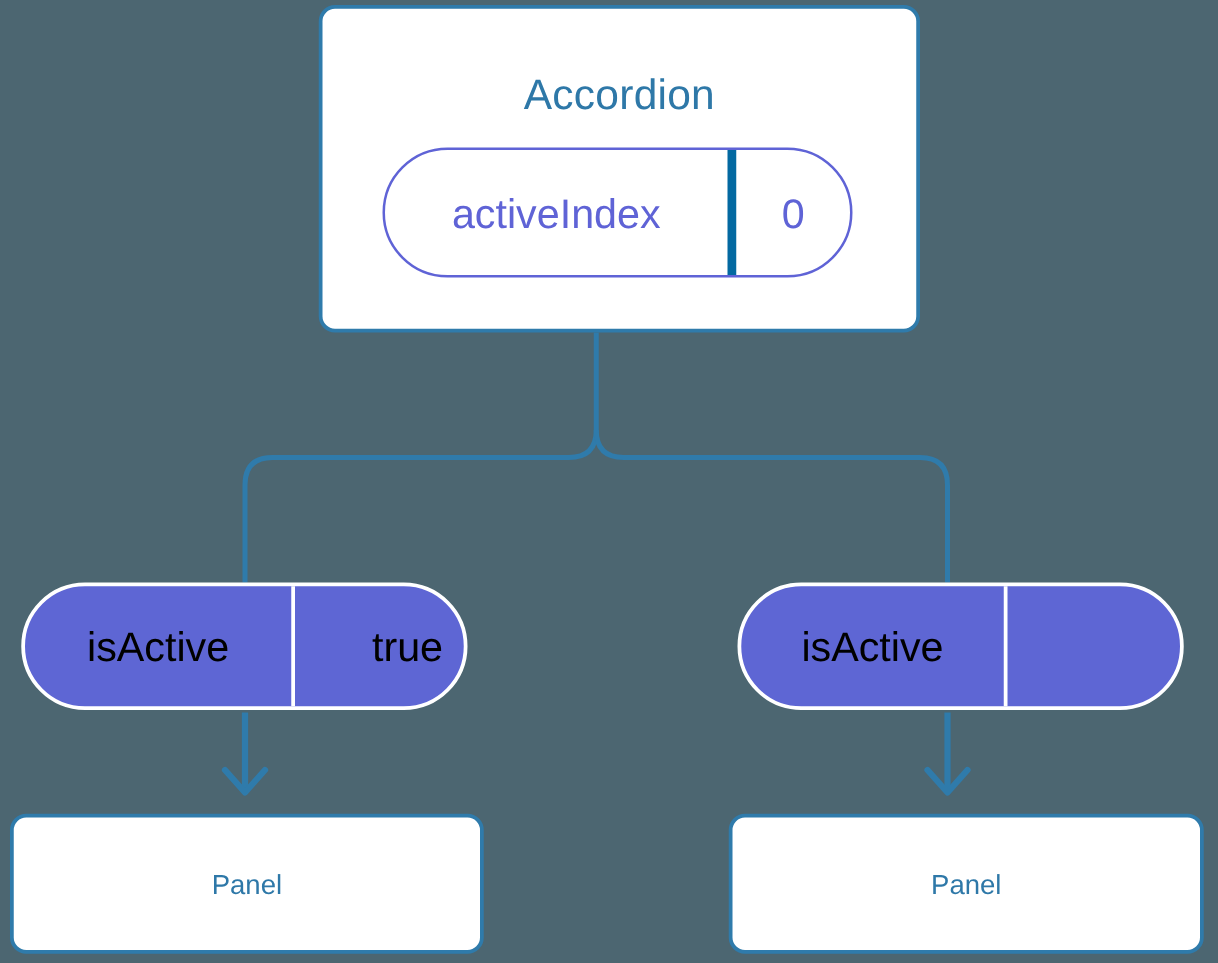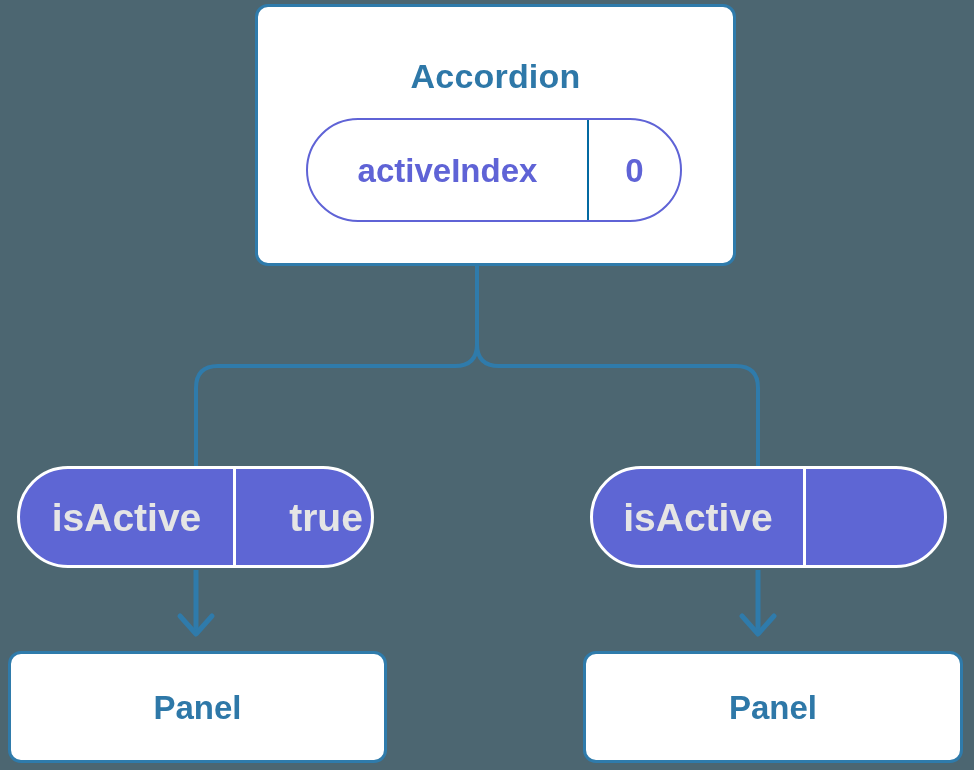--- a/index.html
+++ b/index.html
@@ -10,21 +10,20 @@
     width: 974px;
     height: 770px;
     background: #4c6671;
     font-family: "Liberation Sans", sans-serif;
     overflow: hidden;
   }
   #stage {
     position: relative;
     width: 974px;
     height: 694px;
-    font-weight: bold;
   }
 
   
   #connectors {
     position: absolute;
     left: 0;
     top: 0;
     width: 974px;
     height: 770px;
     pointer-events: none;
@@ -68,21 +67,21 @@
     border: 2px solid #5f63d6;
     border-radius: 52px;
     display: flex;
     align-items: stretch;
   }
   #active-index-pill .pill-key {
     flex: 0 0 281px;
     display: flex;
     align-items: center;
     justify-content: center;
-    border-right: 2px solid #0369a1;
+    border-right: 7px solid #0369a1;
     box-sizing: border-box;
   }
   #active-index-pill .pill-val {
     flex: 1 1 auto;
     display: flex;
     align-items: center;
     justify-content: center;
   }
   #active-index-pill .pill-key span,
   #active-index-pill .pill-val span {
@@ -112,22 +111,22 @@
     box-sizing: border-box;
   }
   .pill-solid .pill-val {
     flex: 1 1 auto;
     display: flex;
     align-items: center;
     justify-content: center;
     padding-left: 45px;
   }
   .pill-solid span {
-    color: #e5e5e5;
-    font-size: 39px;
+    color: #000000;
+    font-size: 33px;
     line-height: 33px;
     white-space: nowrap;
   }
 
   #pill-left {
     left: 17px;
     top: 466px;
     width: 357px;
   }
   #pill-left .pill-key { flex: 0 0 216px; }
@@ -147,21 +146,21 @@
     background: #ffffff;
     border: 3px solid #2f7bab;
     border-radius: 13px;
     box-sizing: border-box;
     display: flex;
     align-items: center;
     justify-content: center;
   }
   .panel-box span {
     color: #2e78a8;
-    font-size: 33px;
+    font-size: 22px;
     line-height: 31px;
     white-space: nowrap;
   }
   #panel-left  { left: 8px;   width: 379px; }
   #panel-right { left: 583px; width: 380px; }
 </style>
 </head>
 <body>
 
 <div id="stage">

